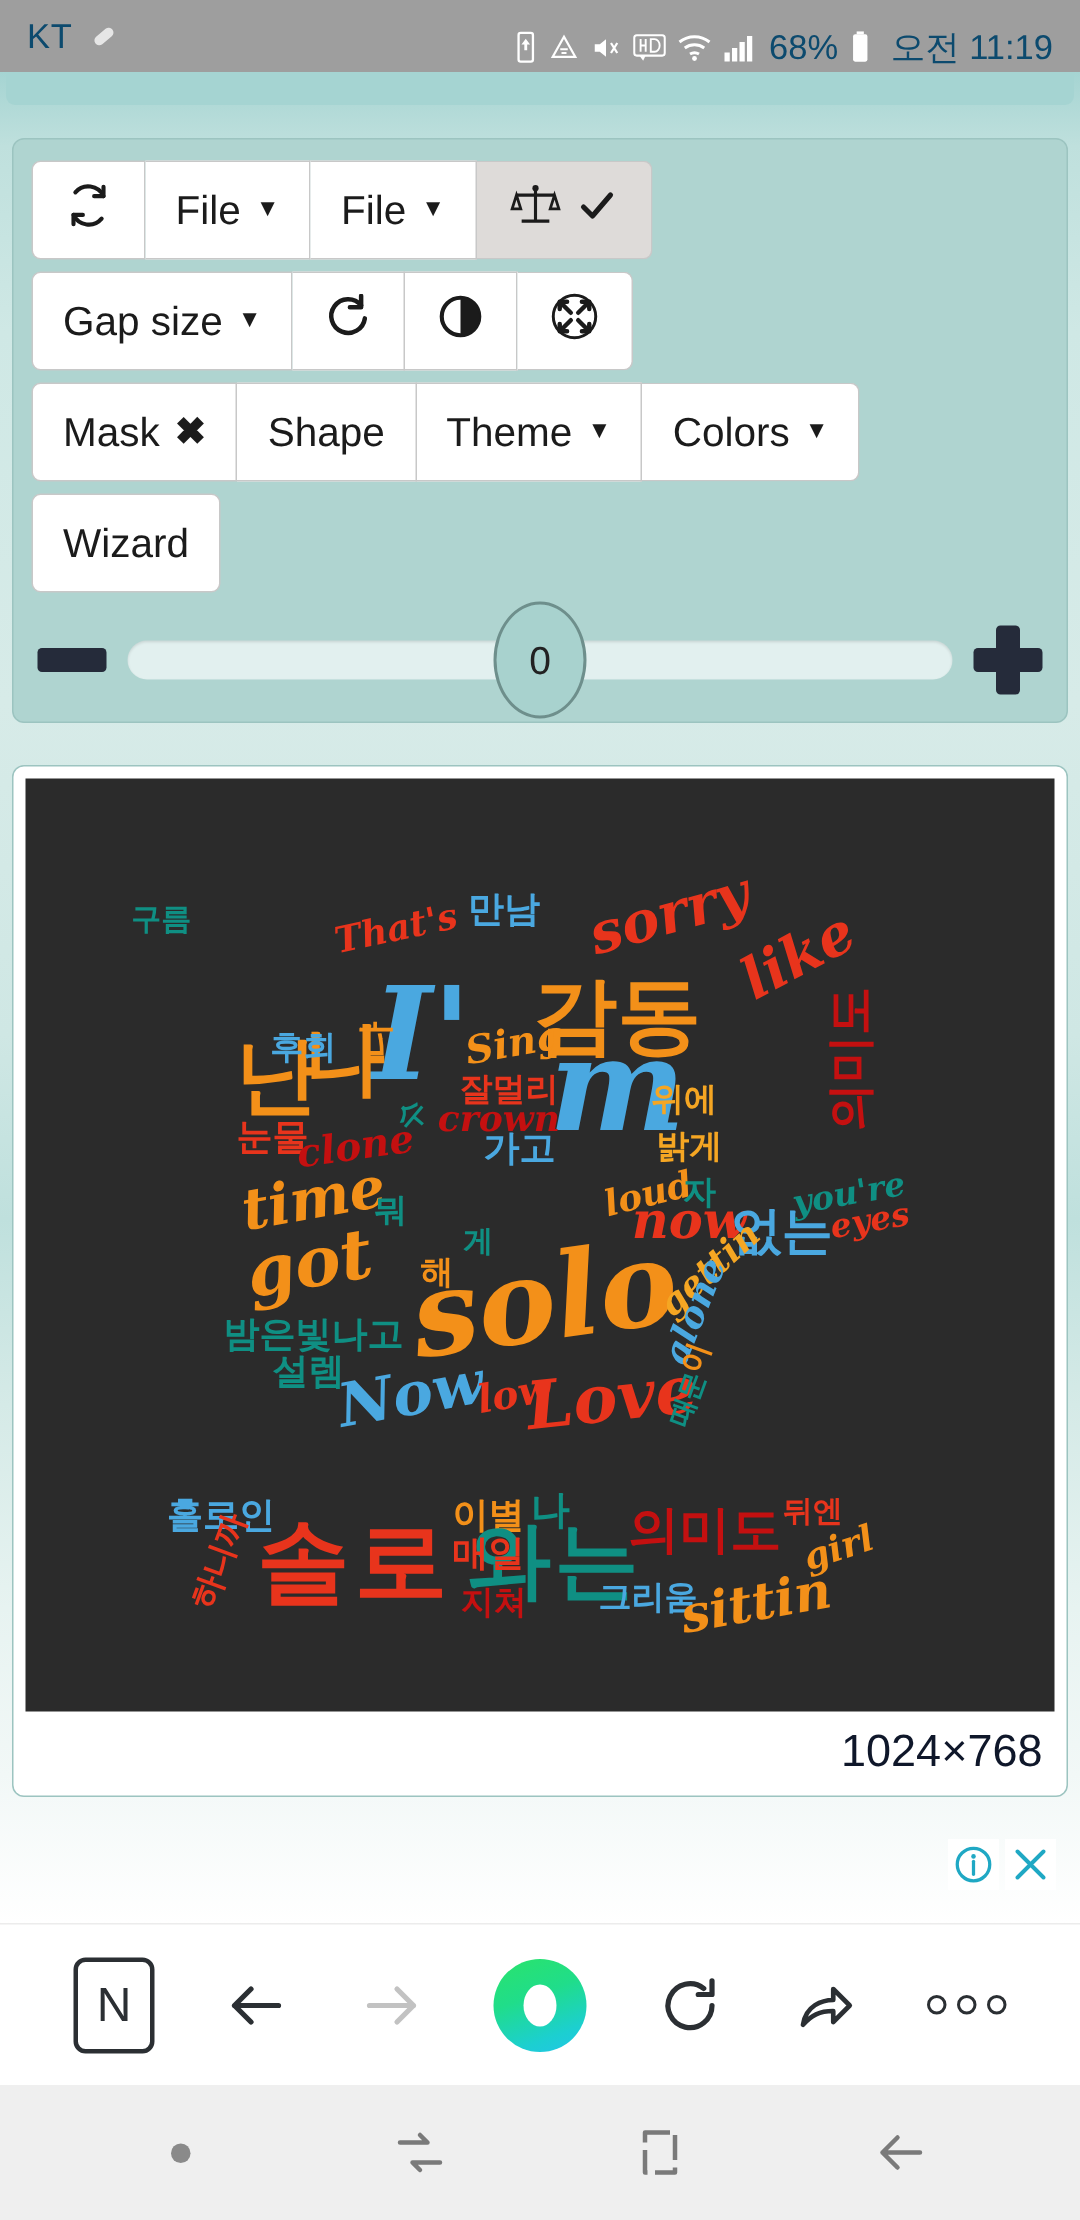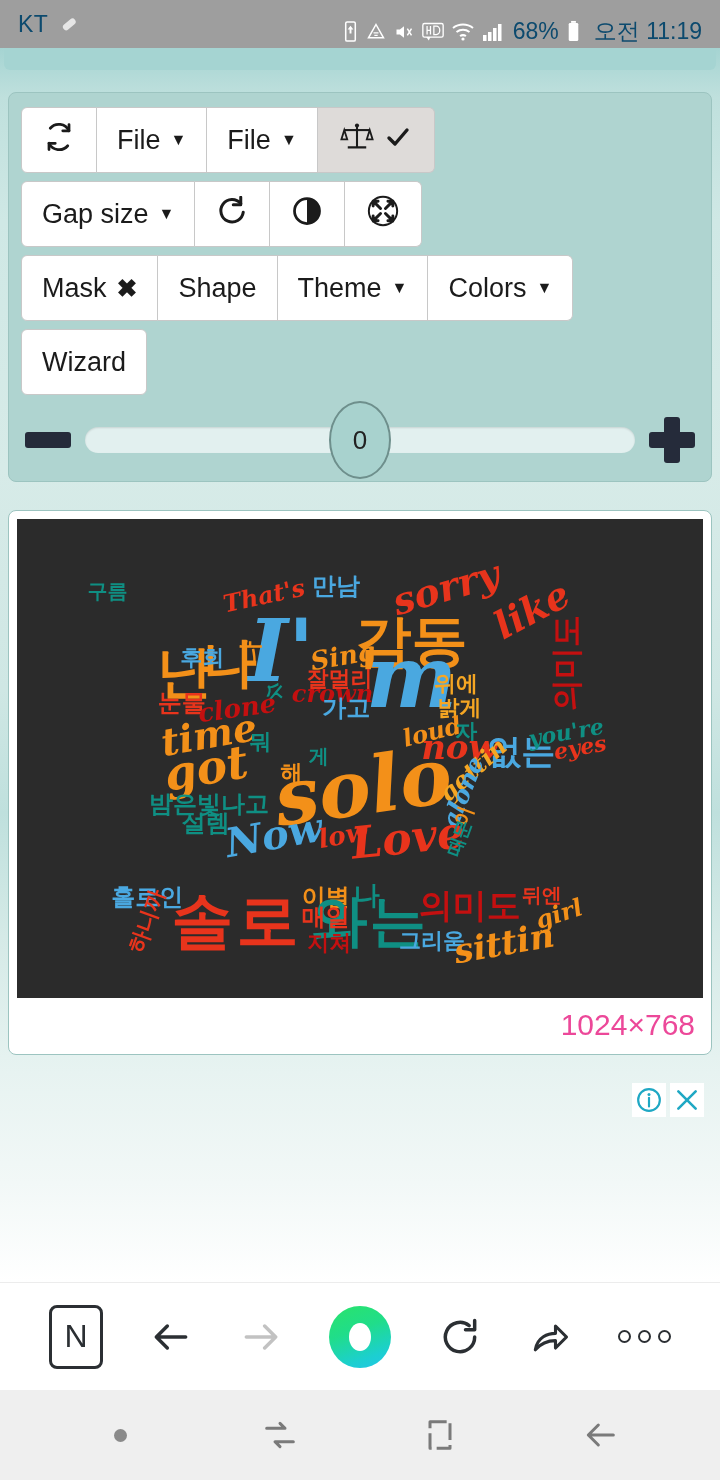--- a/index.html
+++ b/index.html
@@ -81,25 +81,25 @@
     padding: 8px;
   }
   .warn {
     display: flex; align-items: center; gap: 12px;
     padding: 6px 4px 10px 6px; font-size: 27px; color: #1b1b1b;
   }
   .warn-tri { width: 0; height: 0; border-left: 15px solid transparent; border-right: 15px solid transparent; border-bottom: 27px solid #1b1b1b; position: relative; }
   .warn-tri:after { content:"!"; position:absolute; left:-4px; top:6px; color:#fff; font-size:16px; font-weight:bold; }
 
   .cloud {
-    position: relative; width: 100%; height: 479px;
+    position: relative; width: 100%; height: 622px;
     background: #2b2b2b; overflow: hidden; text-decoration: underline;
   }
   .w { position: absolute; white-space: nowrap; line-height: 1; transform-origin: center center; }
-  .dims { text-align: right; font-size: 30px; color: #ec4899; padding: 10px 8px 4px 0; }
+  .dims { text-align: right; font-size: 30px; color: #0f172a; padding: 10px 8px 4px 0; }
 
   
   .adstrip { display: flex; justify-content: flex-end; align-items: center; gap: 4px; padding: 28px 16px 0 0; }
   .adbox { width: 34px; height: 34px; background:#fff; display:flex; align-items:center; justify-content:center; }
 
   
   .browser {
     flex: 0 0 108px; background: #fff;
     display: flex; align-items: center; justify-content: space-around; padding: 0 26px;
     border-top: 1px solid #ececec;

